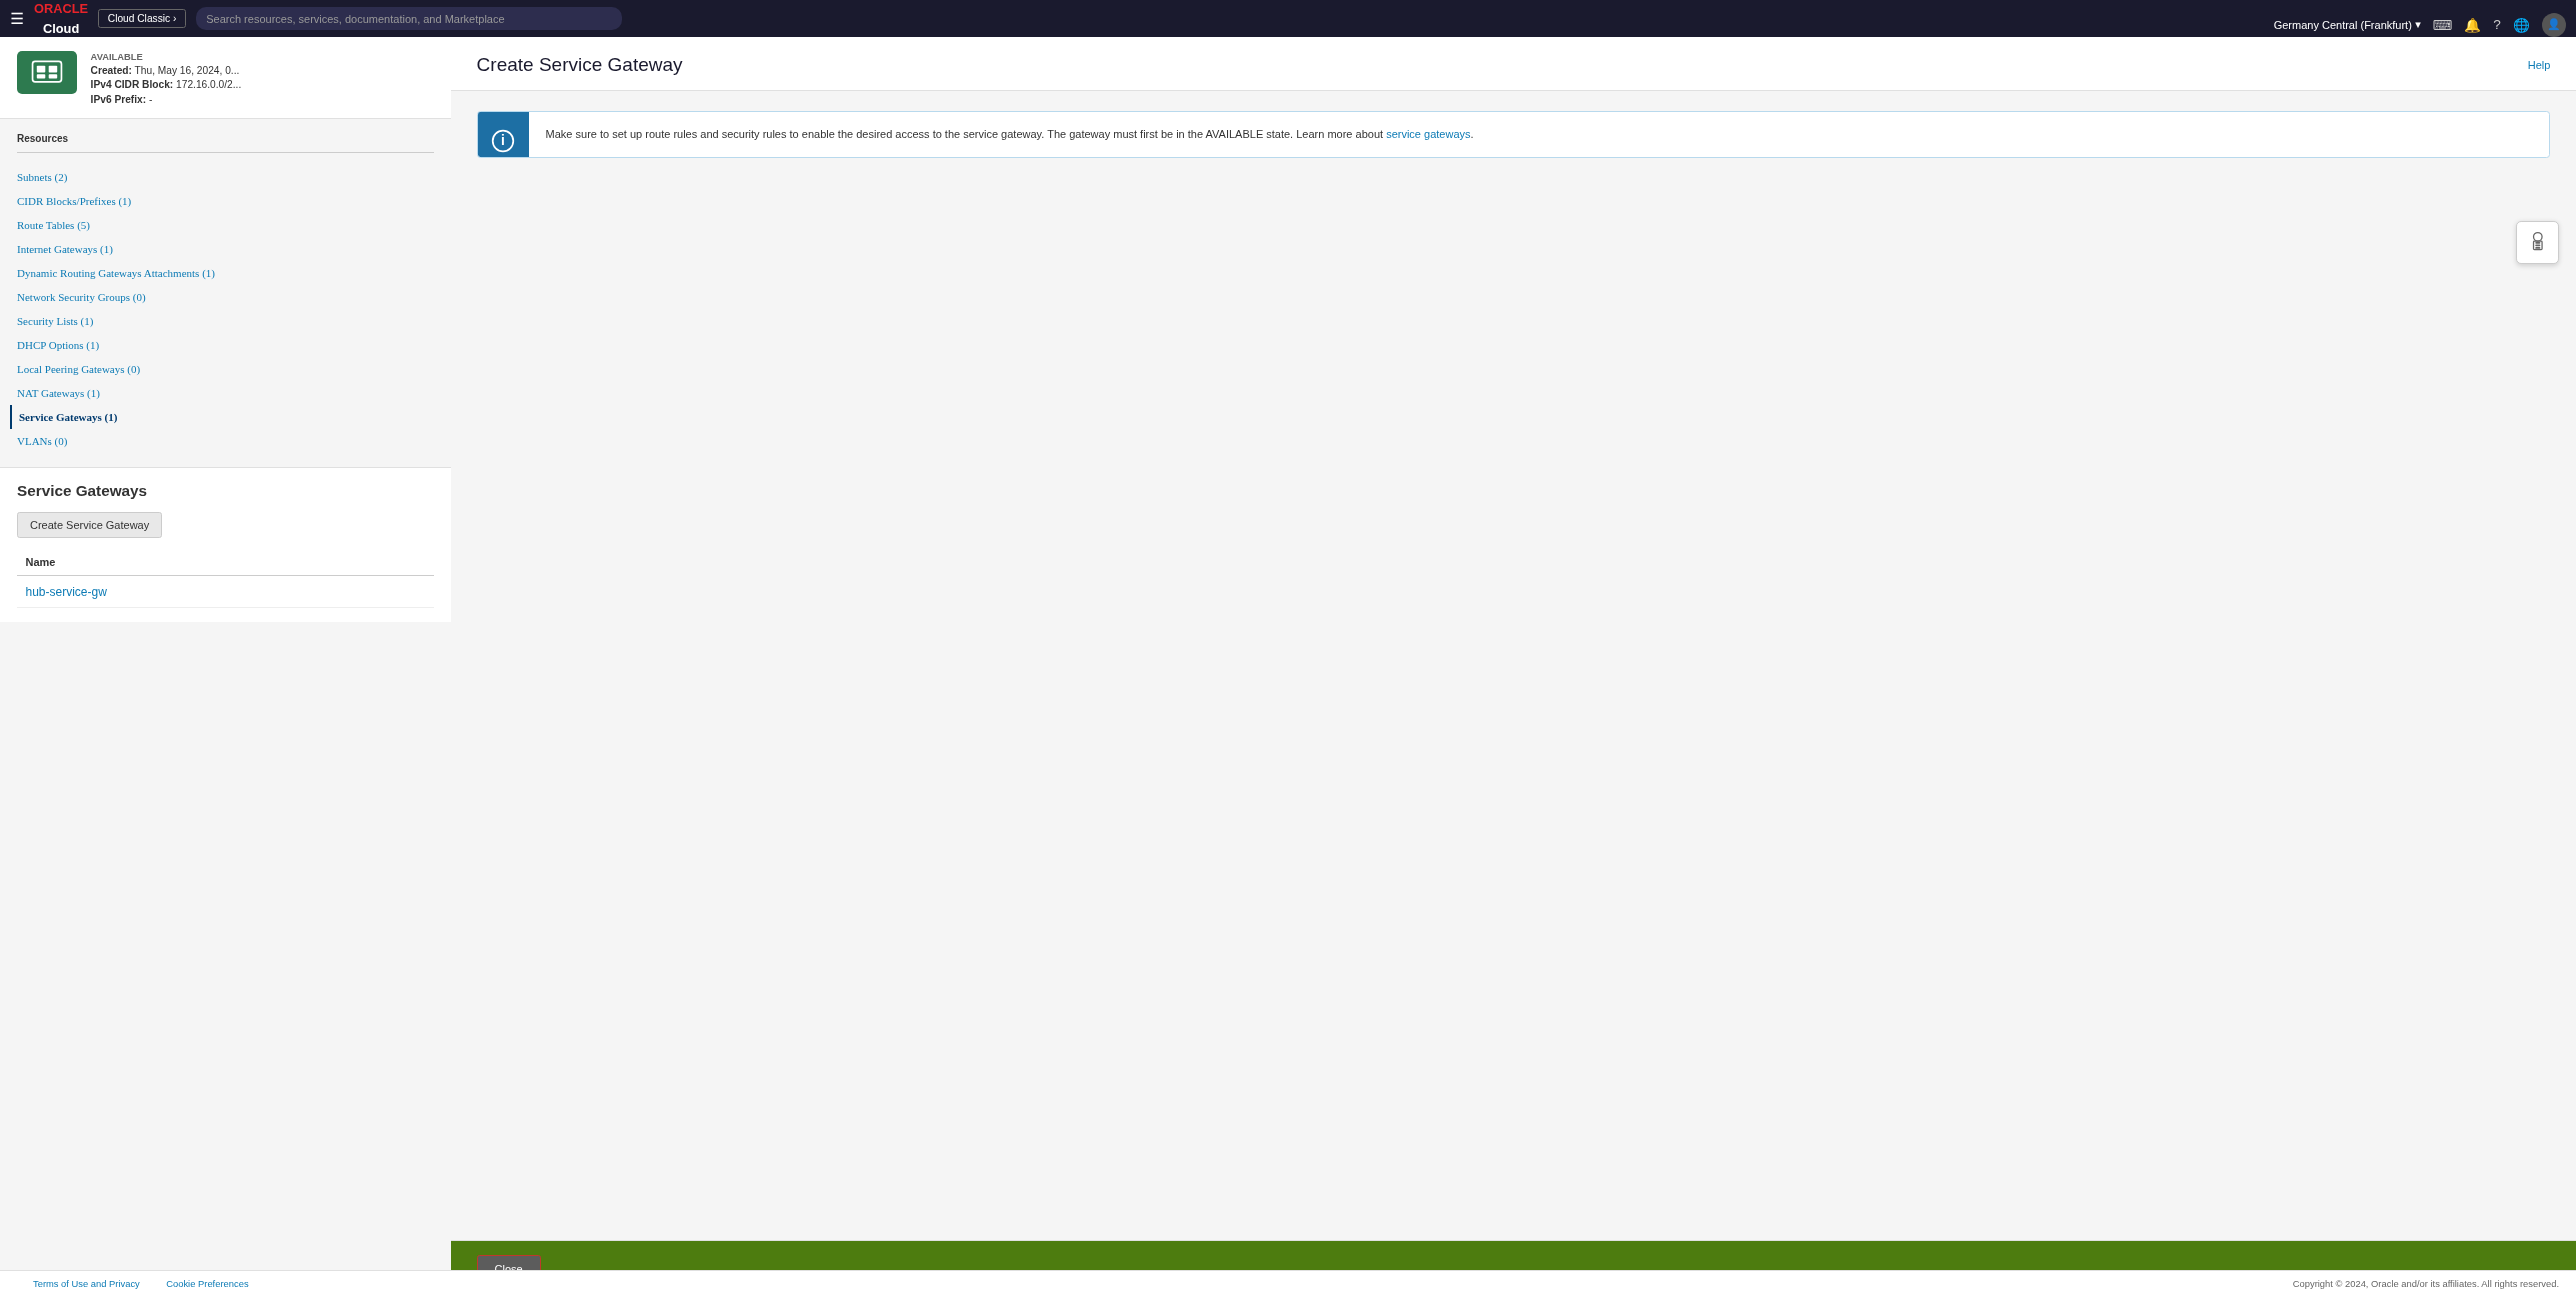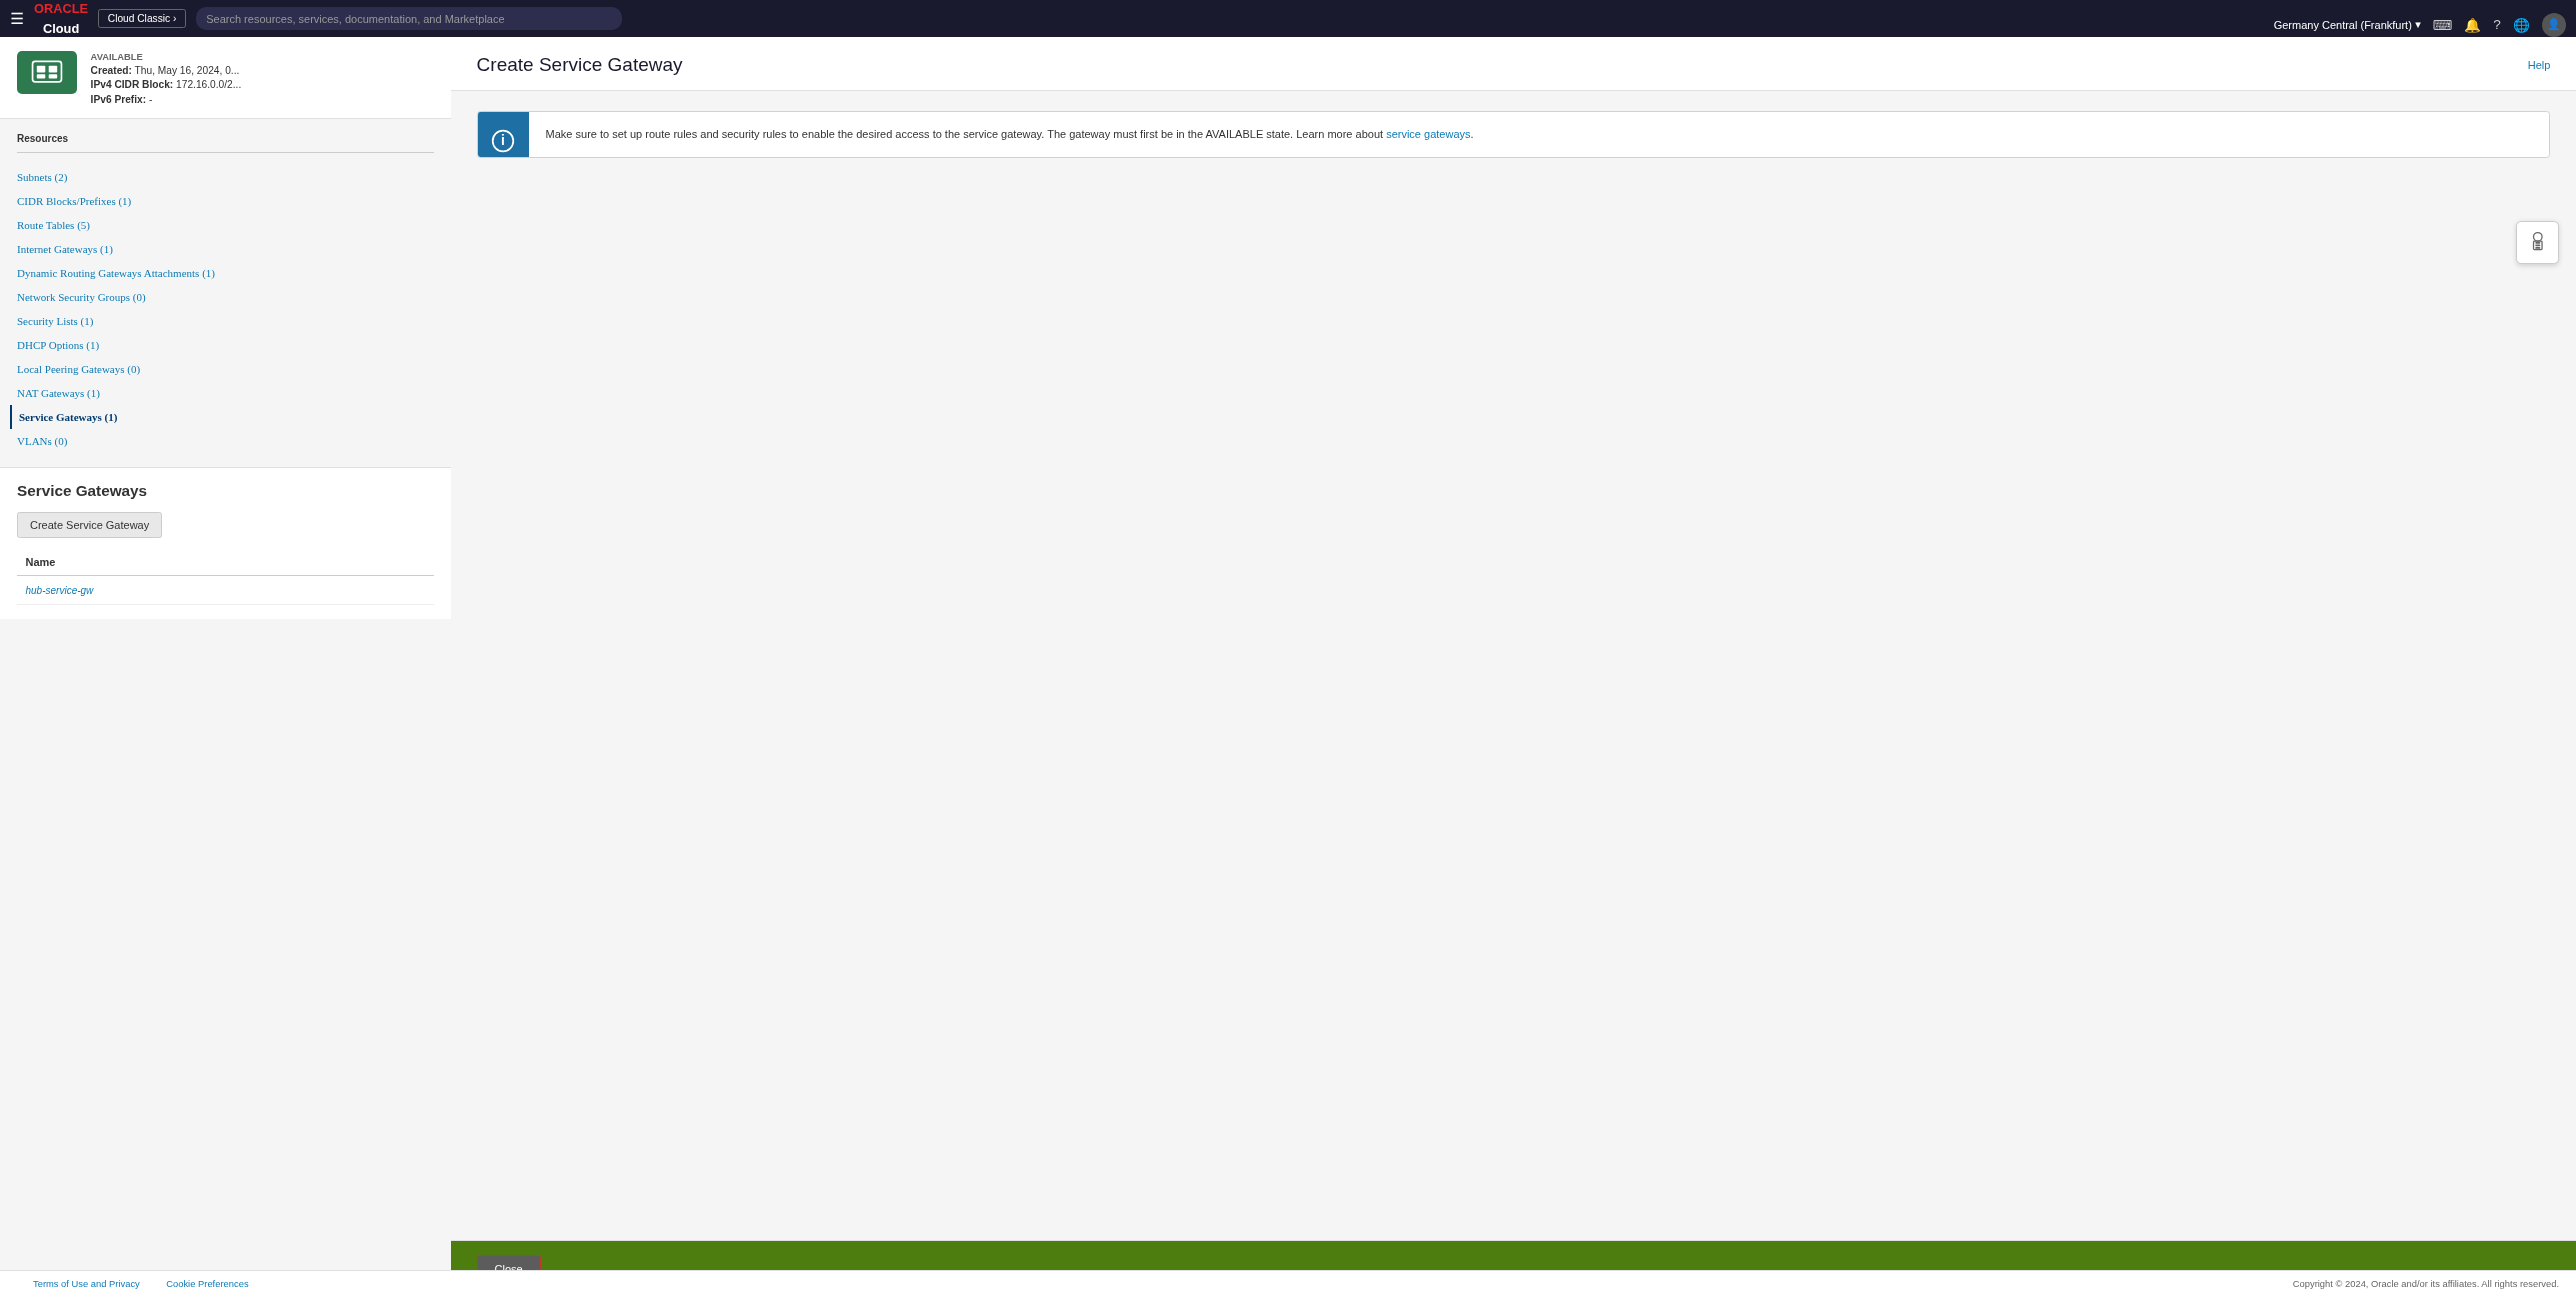--- a/index.html
+++ b/index.html
@@ -192,23 +192,22 @@
     .sg-table { width: 100%; border-collapse: collapse; }
     .sg-table th {
       text-align: left;
       font-weight: bold;
       font-size: 11px;
       padding: 6.8px 8.5px;
       border-bottom: 0.9px solid #ccc;
     }
     .sg-table td {
       padding: 8.5px 8.5px;
-      font-size: 10px;
+      font-size: 12px;
       border-bottom: 0.9px solid #eee;
-      font-style: italic;
     }
     .sg-table td a { color: #0d7bb5; text-decoration: none; }
 
     
     .dialog {
       position: fixed;
       top: 37px;
       left: 451px;
       right: 0;
       bottom: 0;

